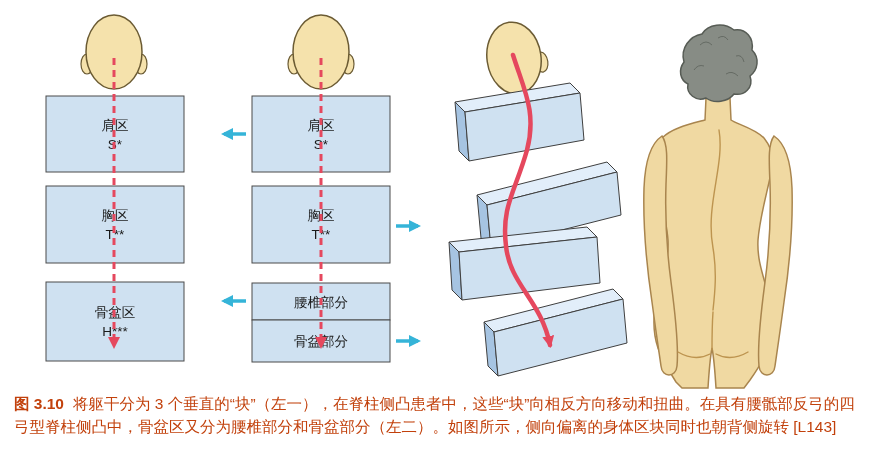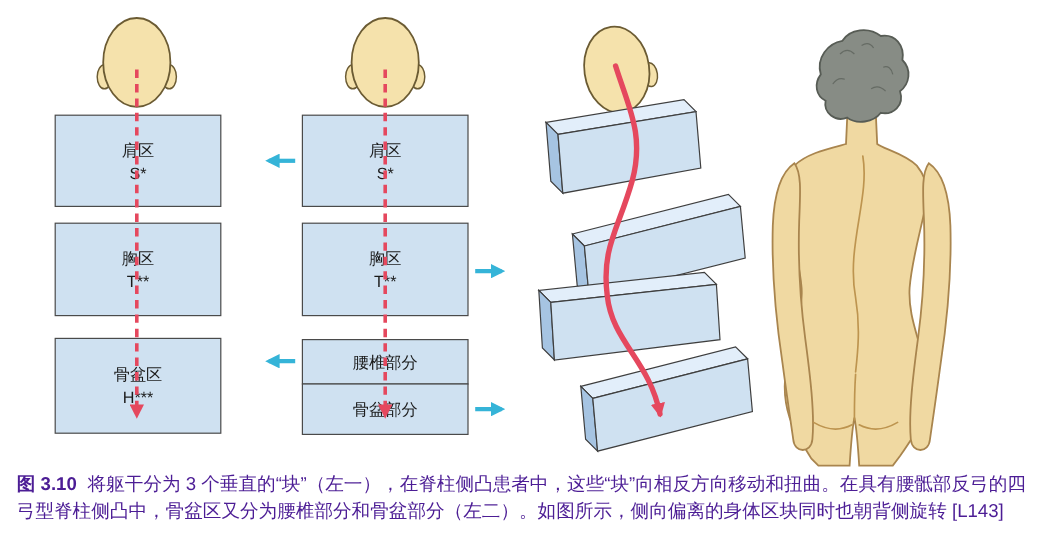--- a/index.html
+++ b/index.html
@@ -15,21 +15,21 @@
   .head{fill:#f5e2ac;stroke:#6b5b33;stroke-width:1.5;}
   .ear{fill:#f5e2ac;stroke:#6b5b33;stroke-width:1.2;}
   .redline{stroke:#e5485e;stroke-width:3;fill:none;}
   .redcurve{stroke:#e5485e;stroke-width:4.5;fill:none;stroke-linecap:round;}
   .dashed{stroke-dasharray:7 5;}
   .cyan{stroke:#35b4d8;stroke-width:3.5;fill:none;}
   .skin{fill:#f0d9a2;stroke:#a9854e;stroke-width:1.5;}
   .skinline{fill:none;stroke:#bd944f;stroke-width:1.4;stroke-linecap:round;}
   .hair{fill:#878c85;stroke:#575c55;stroke-width:1.5;}
   .hairline{fill:none;stroke:#575c55;stroke-width:1;opacity:.7;}
-  .caption{position:absolute;left:14px;top:392px;width:856px;margin:0;font-size:15.5px;line-height:1.5;color:#4c1d95;}
+  .caption{position:absolute;left:14px;top:392px;width:856px;margin:0;font-size:15.5px;line-height:1.5;color:#c2410c;}
   .caption b{font-weight:bold;margin-right:9px;}
 </style>
 </head>
 <body>
 
 <div class="page">
   <svg class="art" width="883" height="392" viewBox="0 0 883 392">
     <defs>
       <marker id="mRed" markerWidth="12" markerHeight="12" refX="9" refY="6" orient="auto" markerUnits="userSpaceOnUse">
         <path d="M0,0 L12,6 L0,12 Z" fill="#e5485e"></path>

